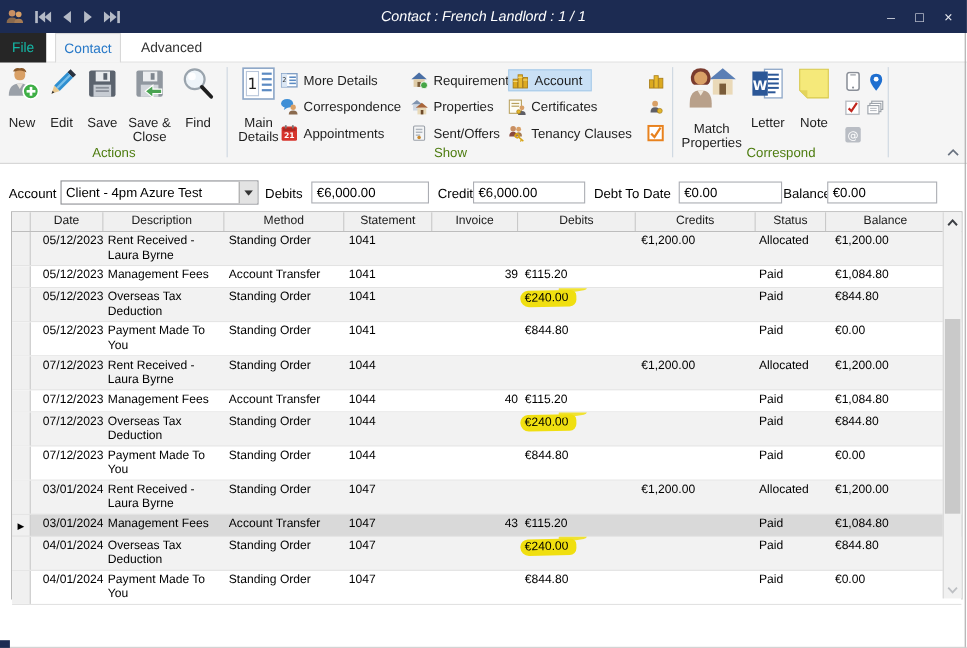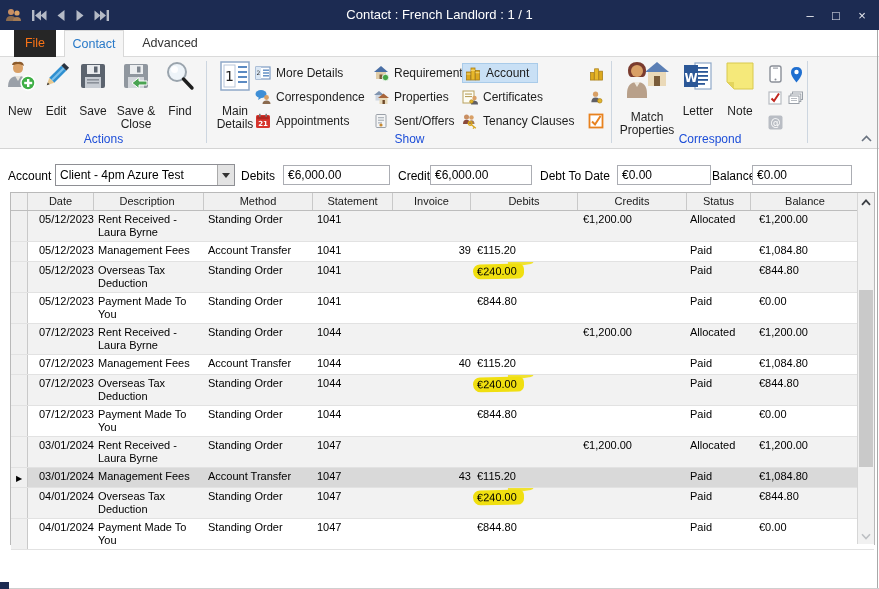--- a/index.html
+++ b/index.html
@@ -1,39 +1,39 @@
 <!DOCTYPE html>
 <html><head>
 <meta charset="utf-8">
 <style>
   * { margin:0; padding:0; box-sizing:border-box; }
   html,body { background:#e9e9e9; }
   body { font-family:"Liberation Sans","DejaVu Sans",sans-serif; }
   .window { position:relative; width:879px; height:589px; background:#fff; overflow:hidden; }
 
   
-  .titlebar { position:absolute; top:0; left:0; width:100%; height:30px; background:#1c2b52; }
+  .titlebar { position:absolute; top:0; left:0; width:100%; height:30px; background:#1c2b52;font-style:italic; }
   .tb-left { position:absolute; left:5px; top:0; height:30px; display:flex; align-items:center; gap:9px; }
   .tb-title { position:absolute; left:0; right:0; top:0; height:30px; line-height:30px; text-align:center;
               color:#ffffff; font-size:13px; }
   .tb-controls { position:absolute; right:4px; top:0; height:30px; display:flex; }
   .tb-btn { width:26px; height:30px; color:#e8eaf0; font-size:13px; display:flex; align-items:center; justify-content:center; cursor:default; }
   .navbtn { display:flex; align-items:center; }
 
   
   .tabs { position:absolute; top:30px; left:0; width:100%; height:27px; background:#ffffff; border-bottom:1px solid #dadada; }
   .tab { float:left; height:27px; line-height:27px; text-align:center; font-size:12.5px; }
-  .tab-file { margin-left:14px; width:42px; background:#262626; color:#f97316; }
+  .tab-file { width:42px; background:#262626; color:#14b8a6; }
   .tab-contact { width:60px; color:#2879c8; background:#f5f5f5; border:1px solid #d8d8d8; border-bottom:none; margin-left:8px; }
   .tab-advanced { width:76px; color:#333; margin-left:8px; }
 
   
   .ribbon { position:absolute; top:57px; left:0; width:100%; height:92px; background:#f5f5f5; border-bottom:1px solid #d4d4d4; font-size:12px; color:#1e1e1e; }
   .grp { position:absolute; top:0; height:100%; }
-  .grp-label { position:absolute; bottom:2px; left:0; right:0; text-align:center; color:#1d4ed8; font-size:12px; }
+  .grp-label { position:absolute; bottom:2px; left:0; right:0; text-align:center; color:#4d7c0f; font-size:12px; }
   .vsep { position:absolute; top:4px; bottom:5px; width:1px; background:#cdd6e0; }
   .bigrow { position:absolute; top:3px; display:flex; align-items:flex-start; }
   .bigbtn { display:flex; flex-direction:column; align-items:center; cursor:default; }
   .bigbtn .lbl { margin-top:13px; text-align:center; line-height:13px; }
   .smallcol { position:absolute; top:4px; display:flex; flex-direction:column; }
   .smallbtn { height:24px; display:flex; align-items:center; gap:5px; white-space:nowrap; cursor:default; }
   .sel { background:#c9e0f5; border:1px solid #a9cbe9; display:flex; align-items:center; gap:5px; padding:1px 8px 1px 2px; }
   .icbtn { height:24px; display:flex; align-items:center; justify-content:center; cursor:default; }
   .chev-corner { position:absolute; right:7px; bottom:6px; }
 

